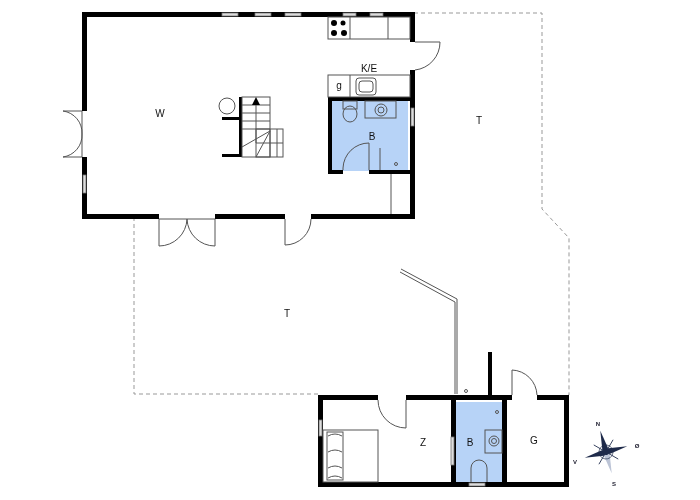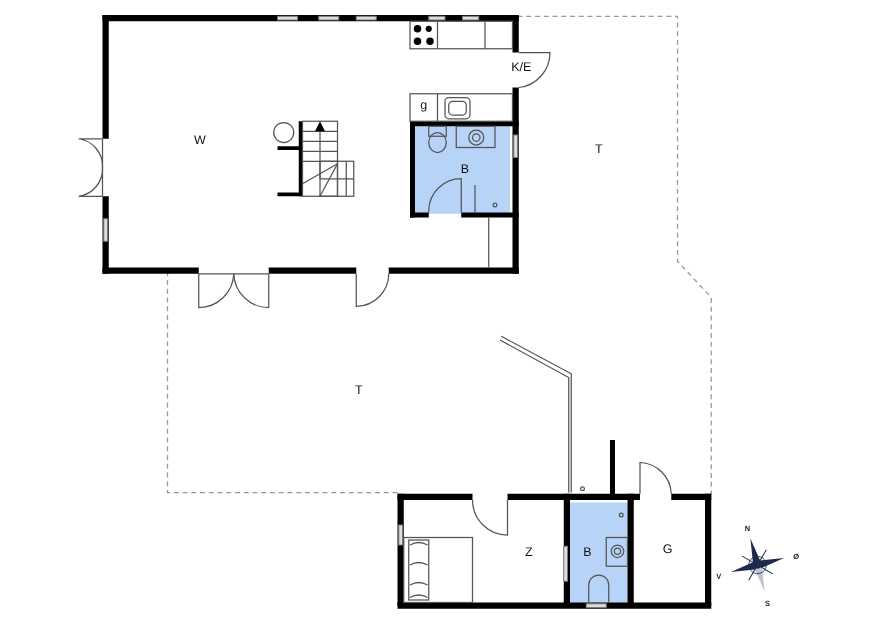--- a/index.html
+++ b/index.html
@@ -160,21 +160,21 @@
     <polygon points="22,0 3,3 0,0 3,-3" fill="#1e2a4a"></polygon>
     <polygon points="-22,0 -3,3 0,0 -3,-3" fill="#1e2a4a"></polygon>
     <line x1="-10" y1="-10" x2="10" y2="10" stroke="#1e2a4a" stroke-width="0.8"></line>
     <line x1="10" y1="-10" x2="-10" y2="10" stroke="#1e2a4a" stroke-width="0.8"></line>
     <circle r="3" fill="#1e2a4a"></circle>
     <circle r="7" fill="none" stroke="#1e2a4a" stroke-width="0.6"></circle>
   </g>
 </svg>
 
 <span class="lbl" style="left:160px;top:113px;">W</span>
-<span class="lbl" style="left:369px;top:54px;margin-left:48px;">K/E</span>
+<span class="lbl" style="left:369px;top:68px;">K/E</span>
 <span class="lbl" style="left:372px;top:136px;">B</span>
 <span class="lbl" style="left:339px;top:85px;">g</span>
 <span class="lbl" style="left:479px;top:120px;">T</span>
 <span class="lbl" style="left:287px;top:313px;">T</span>
 <span class="lbl" style="left:423px;top:442px;">Z</span>
 <span class="lbl" style="left:470px;top:442px;">B</span>
 <span class="lbl" style="left:534px;top:440px;">G</span>
 
 <span class="compass-lbl" style="left:598px;top:424px;">N</span>
 <span class="compass-lbl" style="left:637px;top:446px;">Ø</span>

